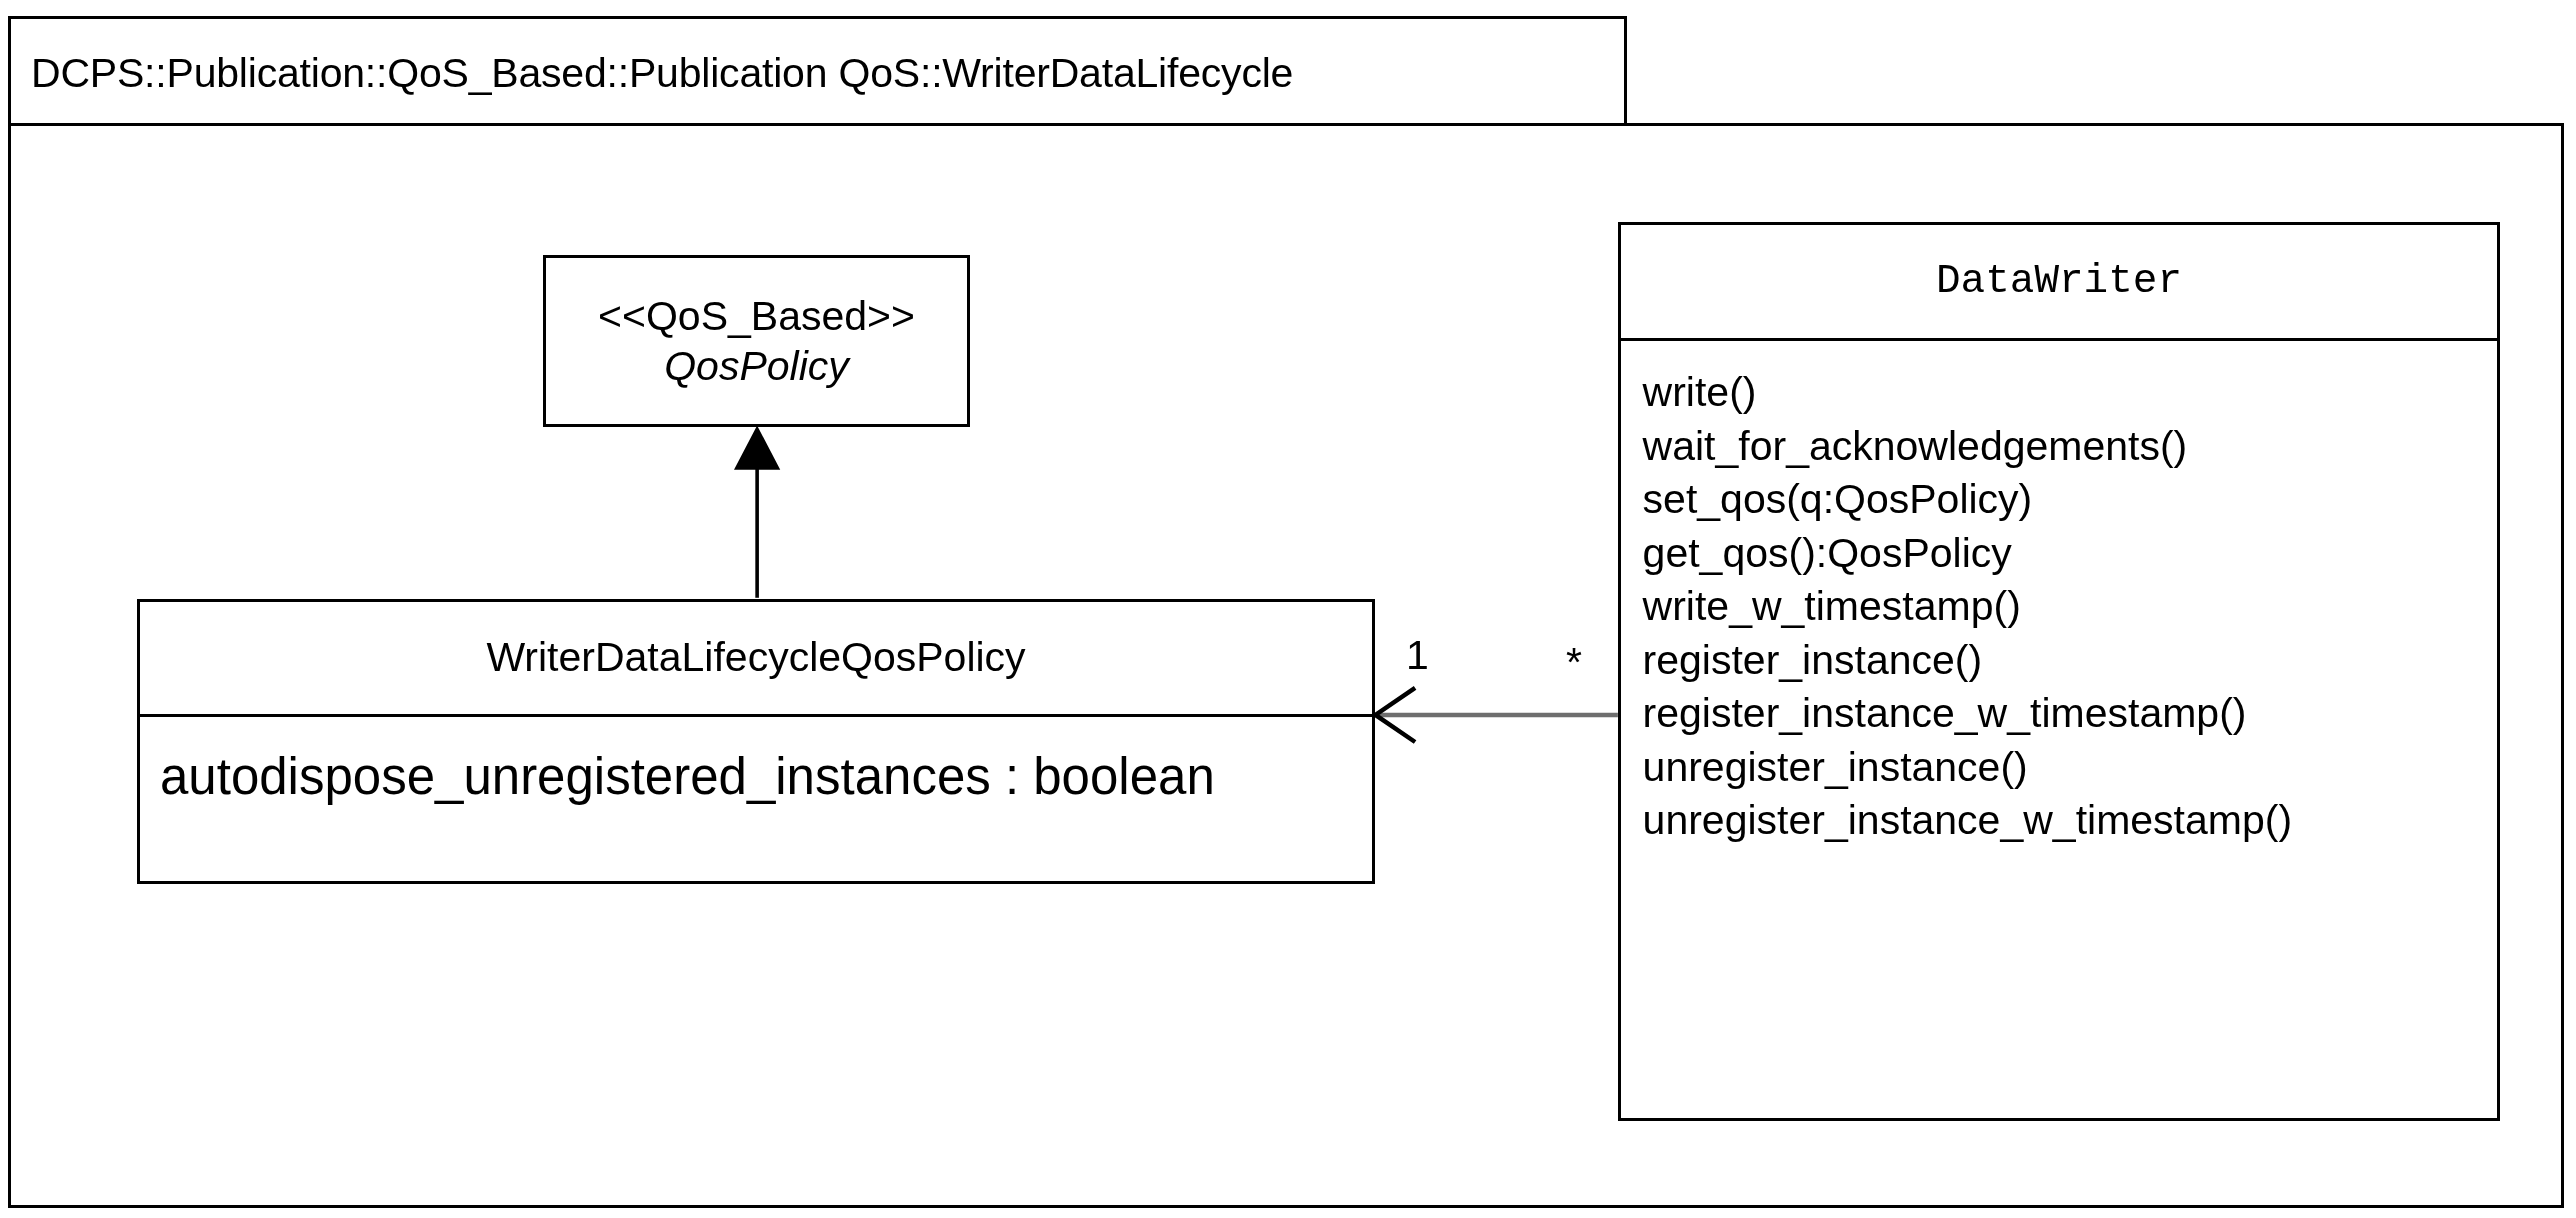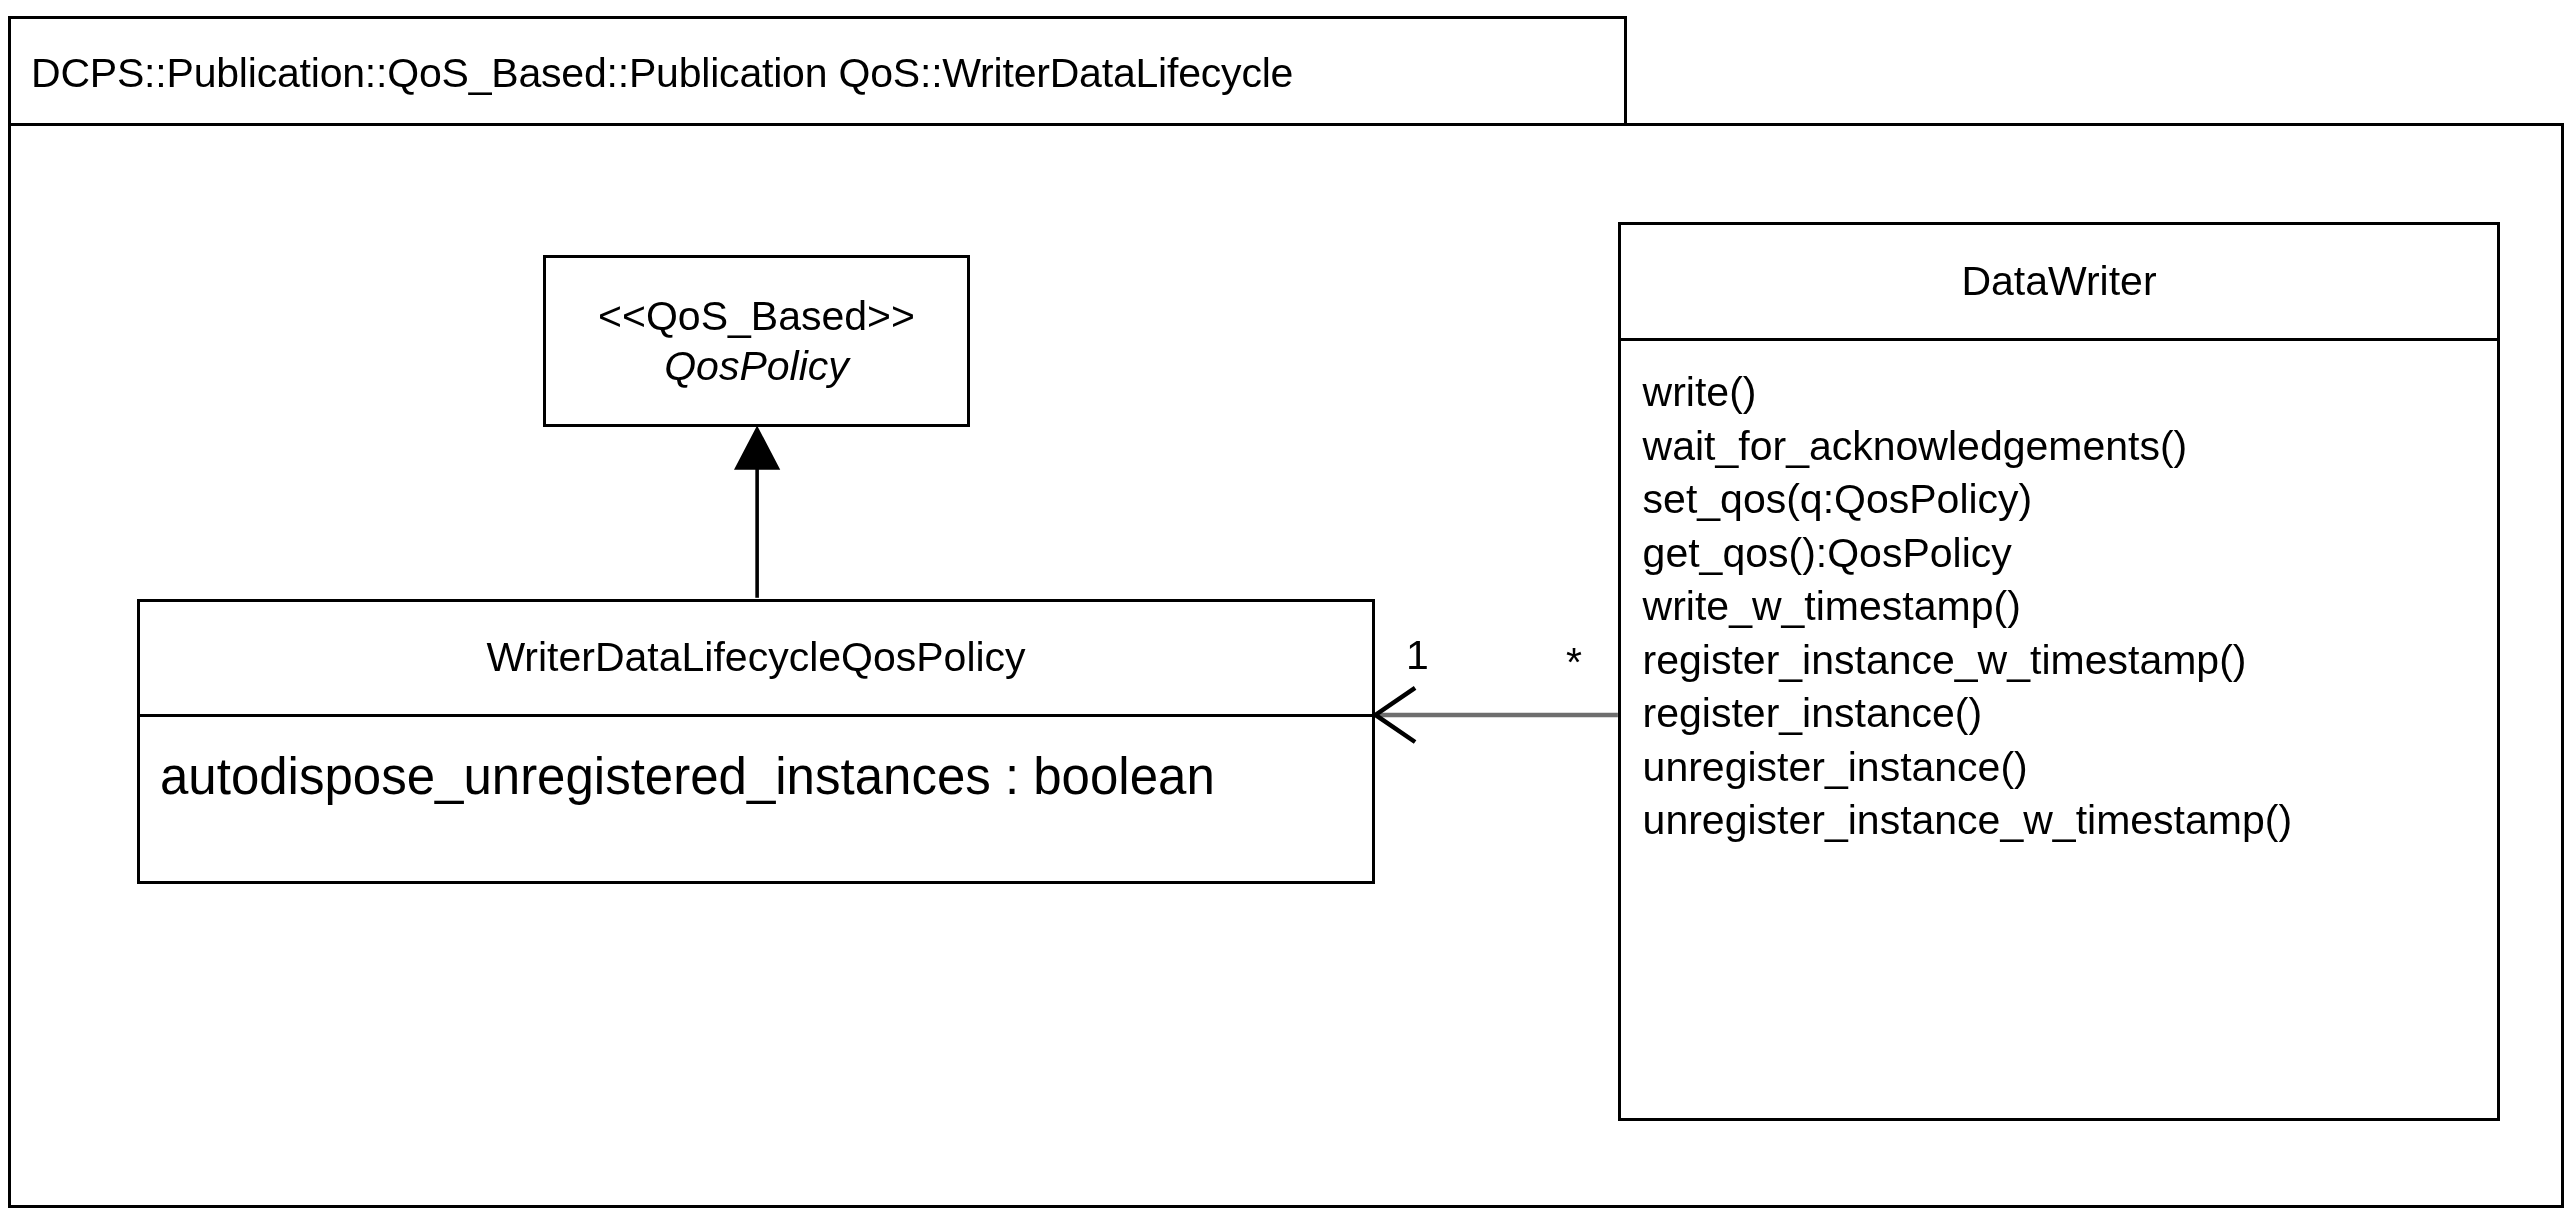--- a/index.html
+++ b/index.html
@@ -137,20 +137,21 @@
   
   #datawriter-box {
     left: 1618px;
     top: 222px;
     width: 882px;
     height: 899px;
   }
   #datawriter-box .uml-header {
     height: 113px;
     padding: 0 12.6px;
+    font-family: Liberation Mono, monospace;
   }
   #datawriter-box .uml-compartment {
     height: 782px;
     padding: 25px 0 0 21.6px;
     display: flex;
     flex-direction: column;
     justify-content: flex-start;
   }
   .method-text {
     font-size: 41px;
@@ -228,21 +229,21 @@
     <div class="uml-header">
       <div class="box-title">DataWriter</div>
     </div>
     <div class="uml-divider"></div>
     <div class="uml-compartment" id="datawriter-operations">
       <div class="method-text">write()</div>
       <div class="method-text">wait_for_acknowledgements()</div>
       <div class="method-text">set_qos(q:QosPolicy)</div>
       <div class="method-text">get_qos():QosPolicy</div>
       <div class="method-text">write_w_timestamp()</div>
+      <div class="method-text">register_instance()</div>
       <div class="method-text">register_instance_w_timestamp()</div>
-      <div class="method-text">register_instance()</div>
       <div class="method-text">unregister_instance()</div>
       <div class="method-text">unregister_instance_w_timestamp()</div>
     </div>
   </div>
 
 </div>
 
 
 </body></html>

